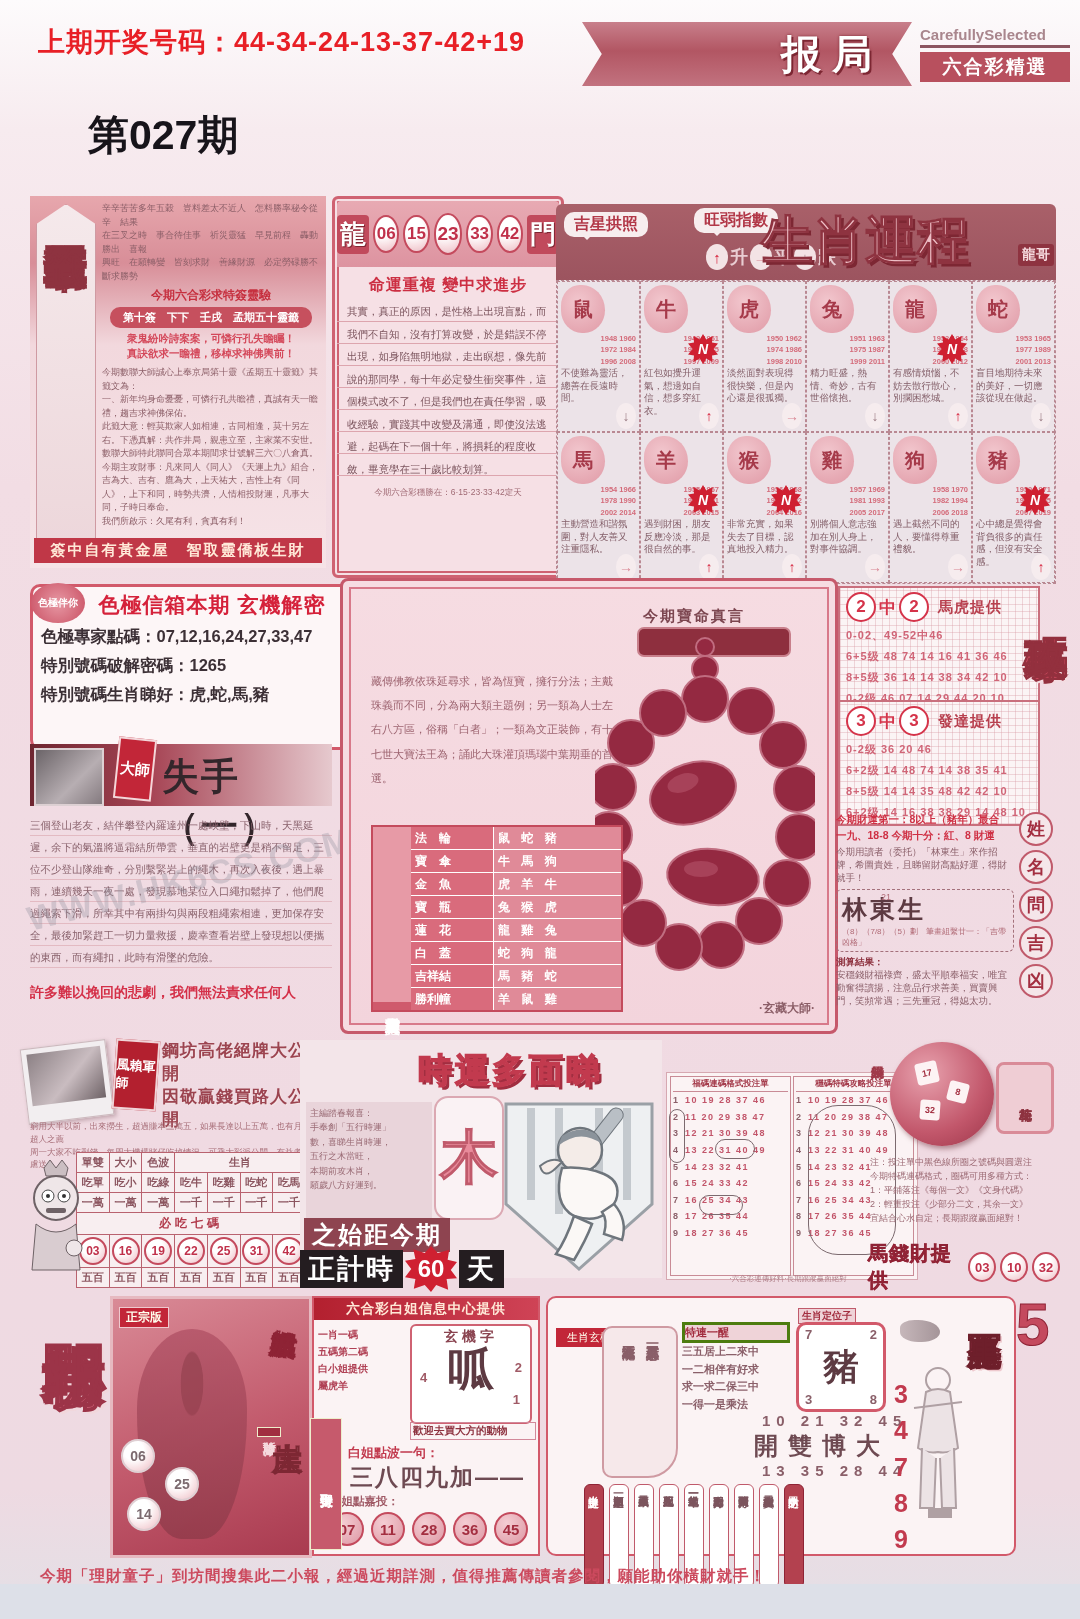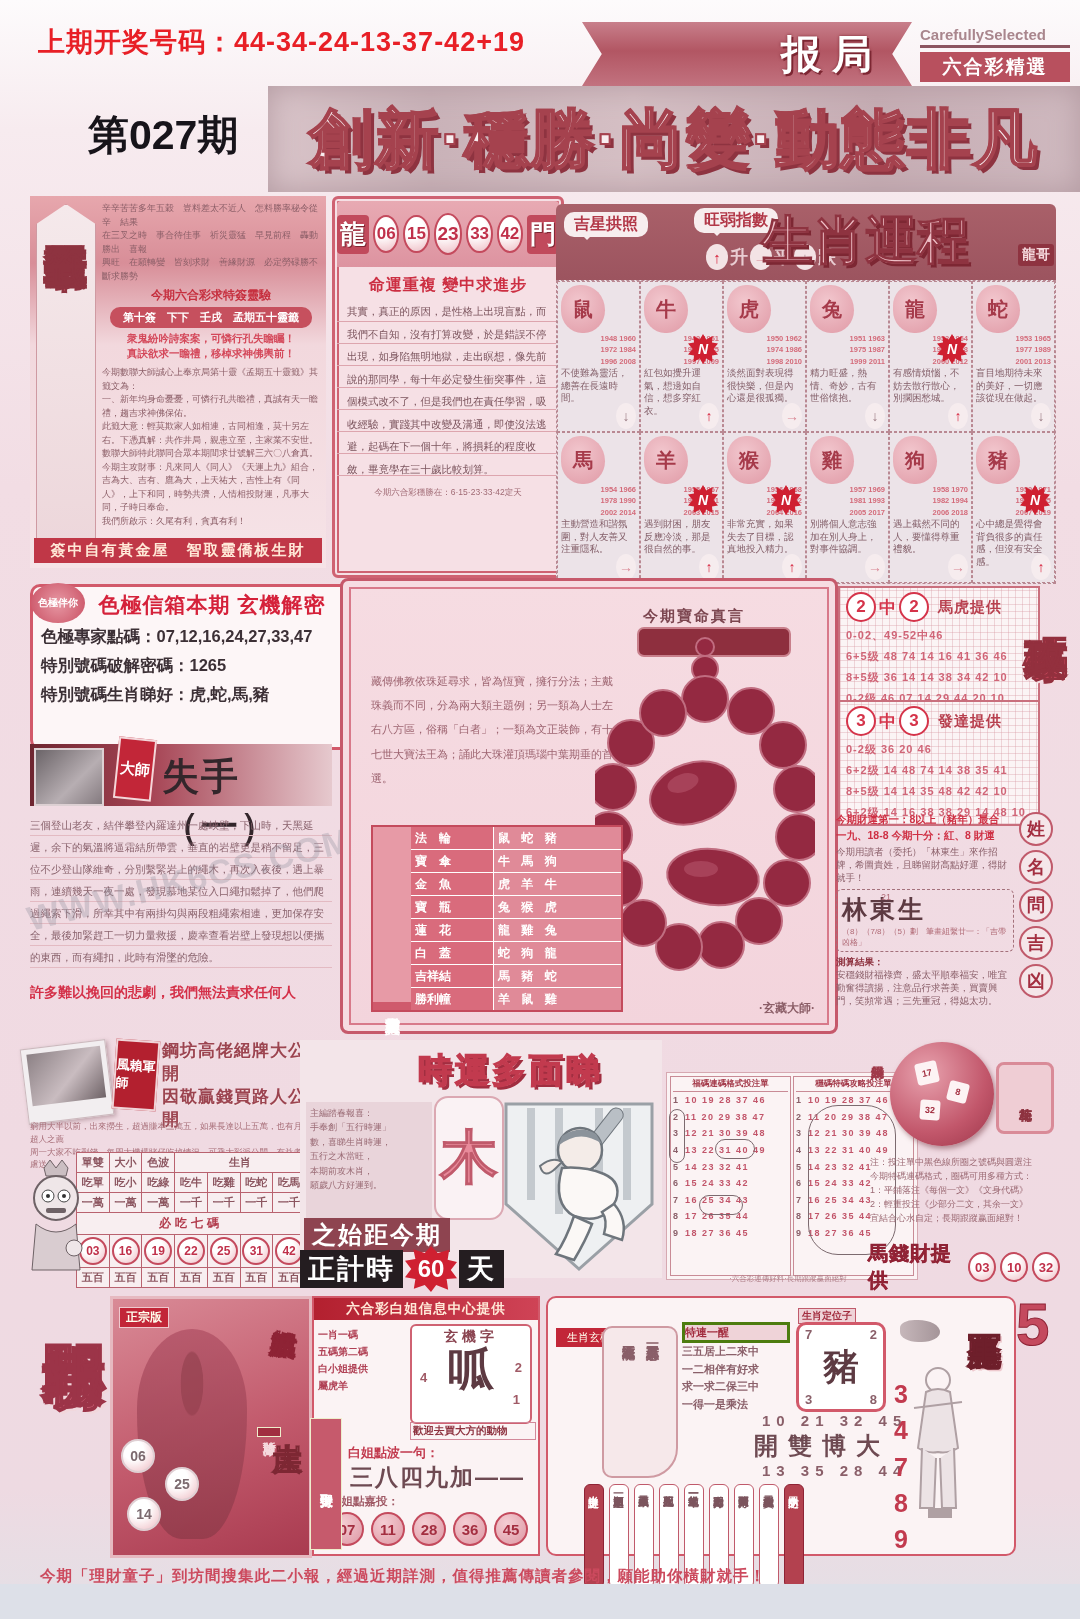--- a/index.html
+++ b/index.html
@@ -241,23 +241,20 @@
 <div id="page">
 
   <div class="abs prevdraw">上期开奖号码：44-34-24-13-37-42+19</div>
   <div class="abs issue">第027期</div>
   <div class="abs sel">
     <div class="en">CarefullySelected</div>
     <div class="cn">六合彩精選</div>
   </div>
   <div class="abs ribbon">
     <span class="tag">报 局</span>
-  </div>
-  <div class="abs headband">
-    <span class="headline">創新·穩勝·尚變·動態非凡</span>
   </div>
 
   <div class="abs jade">
     <div class="abs jade-title">
       <span class="v">翡翠帝王靈籤</span>
     </div>
     <div class="abs jade-body">
       <div class="pre">辛辛苦苦多年五穀　豈料差太不近人　怎料勝率秘令從辛　結果
 在三叉之時　事合待佳事　祈災靈猛　早見前程　轟動勝出　喜報
 興旺　在願轉變　皆刻求財　善緣財源　必定勞碌勝不斷求勝勢</div>

